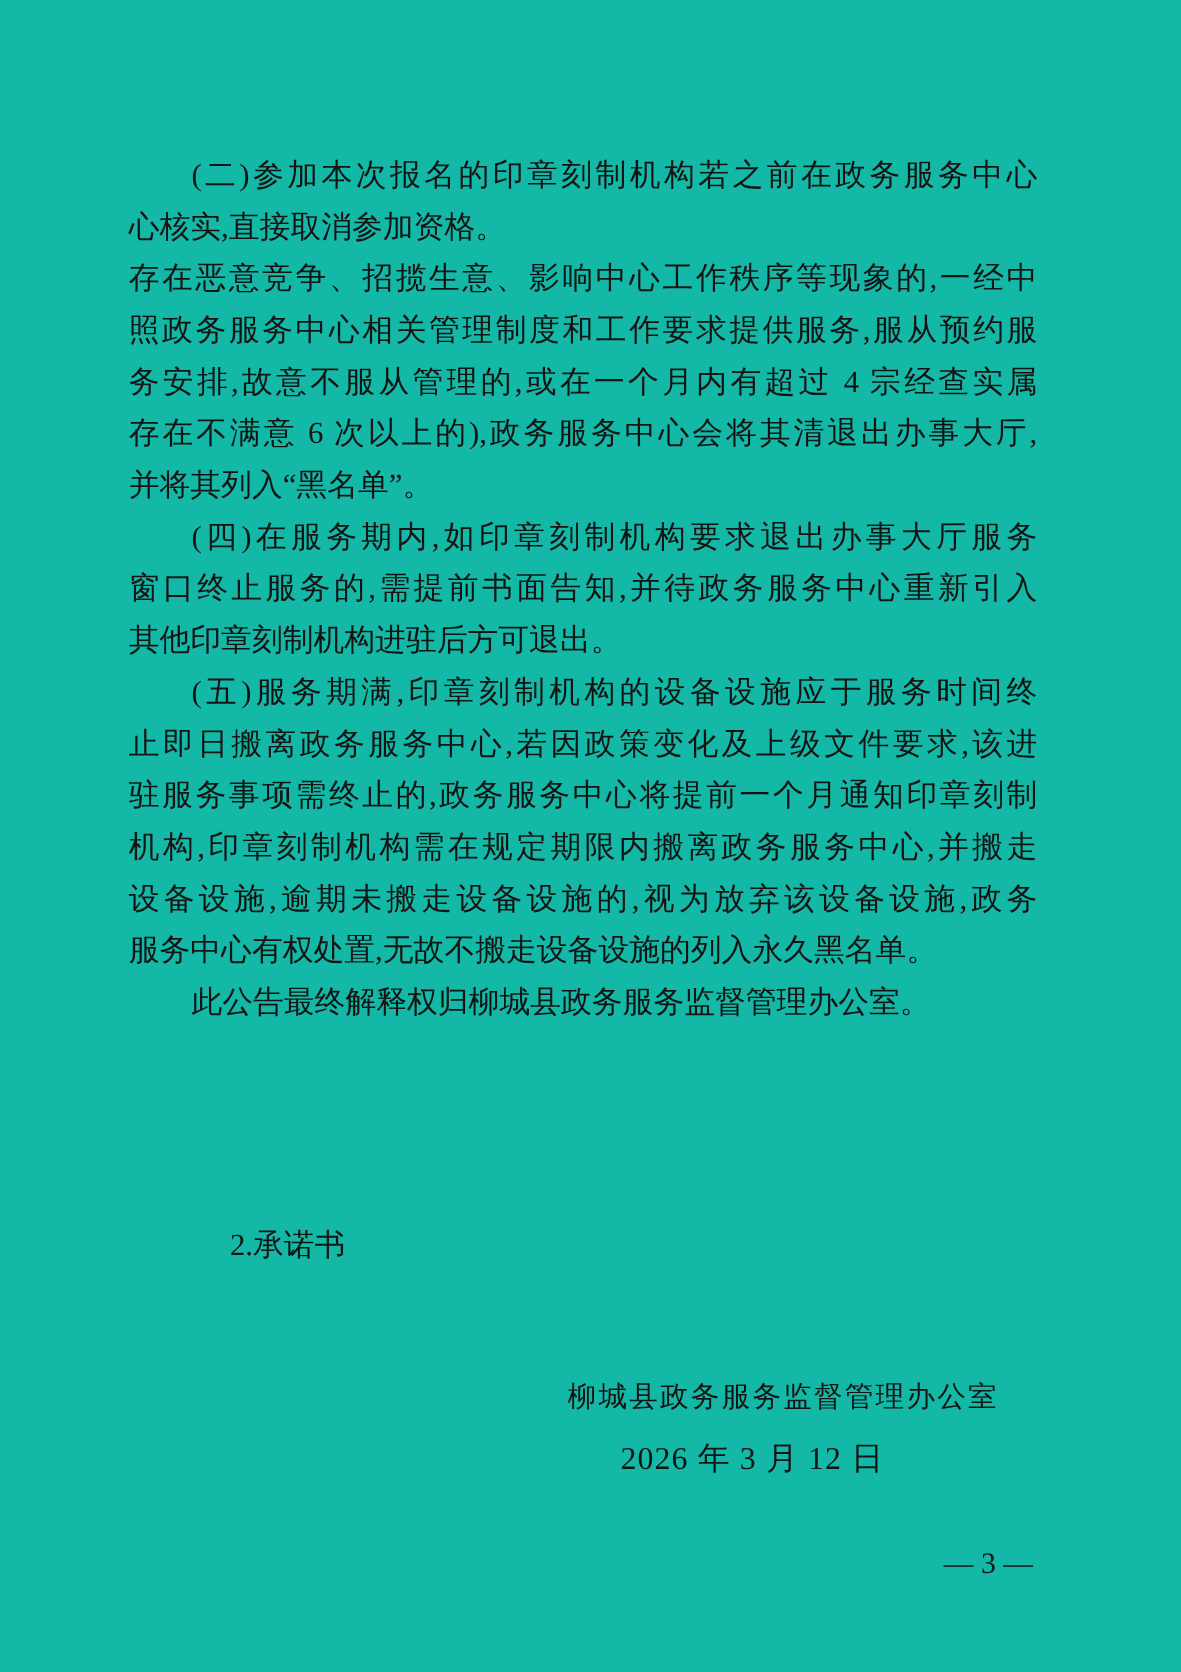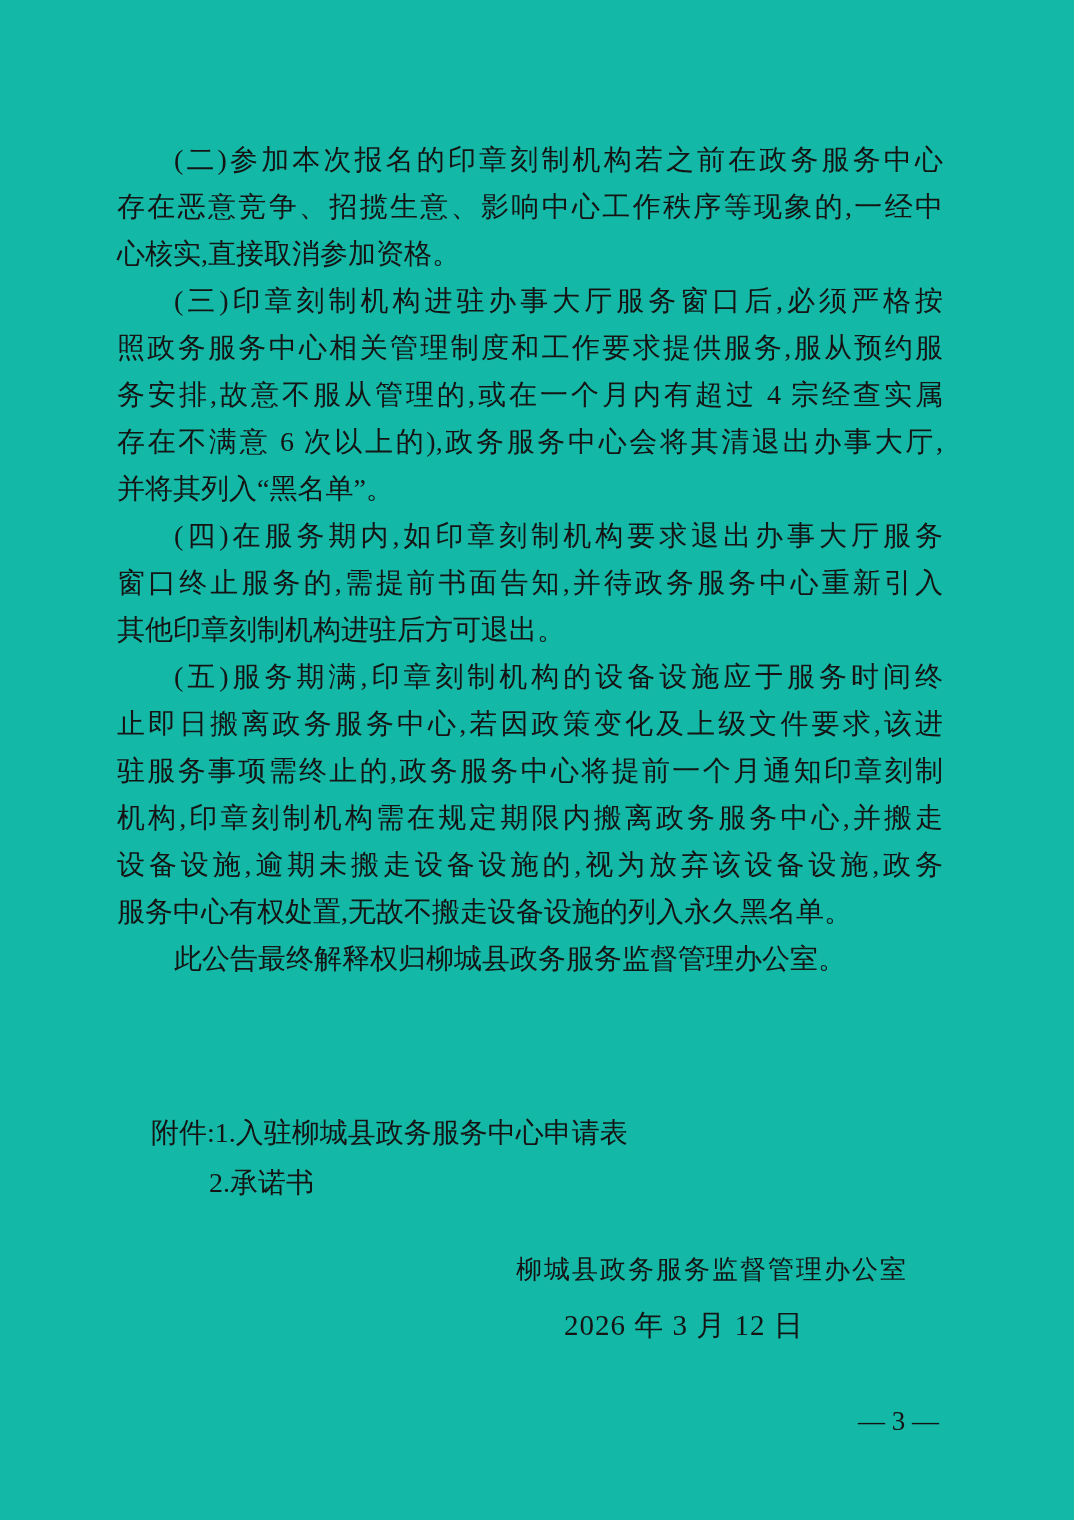--- a/index.html
+++ b/index.html
@@ -74,26 +74,25 @@
 </style>
 </head>
 <body>
 
 <div class="page">
 
   <div class="body-text">
 
     <div class="para">
       <div class="line fill indent">(二)参加本次报名的印章刻制机构若之前在政务服务中心</div>
+      <div class="line">心核实,直接取消参加资格。</div>
       <div class="line fill">存在恶意竞争、招揽生意、影响中心工作秩序等现象的,一经中</div>
-      <div class="line">心核实,直接取消参加资格。</div>
     </div>
 
     <div class="para">
-      <div class="line fill indent">(三)印章刻制机构进驻办事大厅服务窗口后,必须严格按</div>
       <div class="line fill">照政务服务中心相关管理制度和工作要求提供服务,服从预约服</div>
       <div class="line fill">务安排,故意不服从管理的,或在一个月内有超过 4 宗经查实属</div>
       <div class="line fill">存在不满意 6 次以上的),政务服务中心会将其清退出办事大厅,</div>
       <div class="line">并将其列入“黑名单”。</div>
     </div>
 
     <div class="para">
       <div class="line fill indent">(四)在服务期内,如印章刻制机构要求退出办事大厅服务</div>
       <div class="line fill">窗口终止服务的,需提前书面告知,并待政务服务中心重新引入</div>
       <div class="line">其他印章刻制机构进驻后方可退出。</div>
@@ -108,21 +107,20 @@
       <div class="line">服务中心有权处置,无故不搬走设备设施的列入永久黑名单。</div>
     </div>
 
     <div class="para">
       <div class="line indent">此公告最终解释权归柳城县政务服务监督管理办公室。</div>
     </div>
 
   </div>
 
   <div class="attachments">
-    <div class="att-line1">附件:1.入驻柳城县政务服务中心申请表</div>
     <div class="att-line2">2.承诺书</div>
   </div>
 
   <div class="signature-org">柳城县政务服务监督管理办公室</div>
   <div class="signature-date">2026 年 3 月 12 日</div>
 
   <div class="page-number">— 3 —</div>
 
 </div>
 

